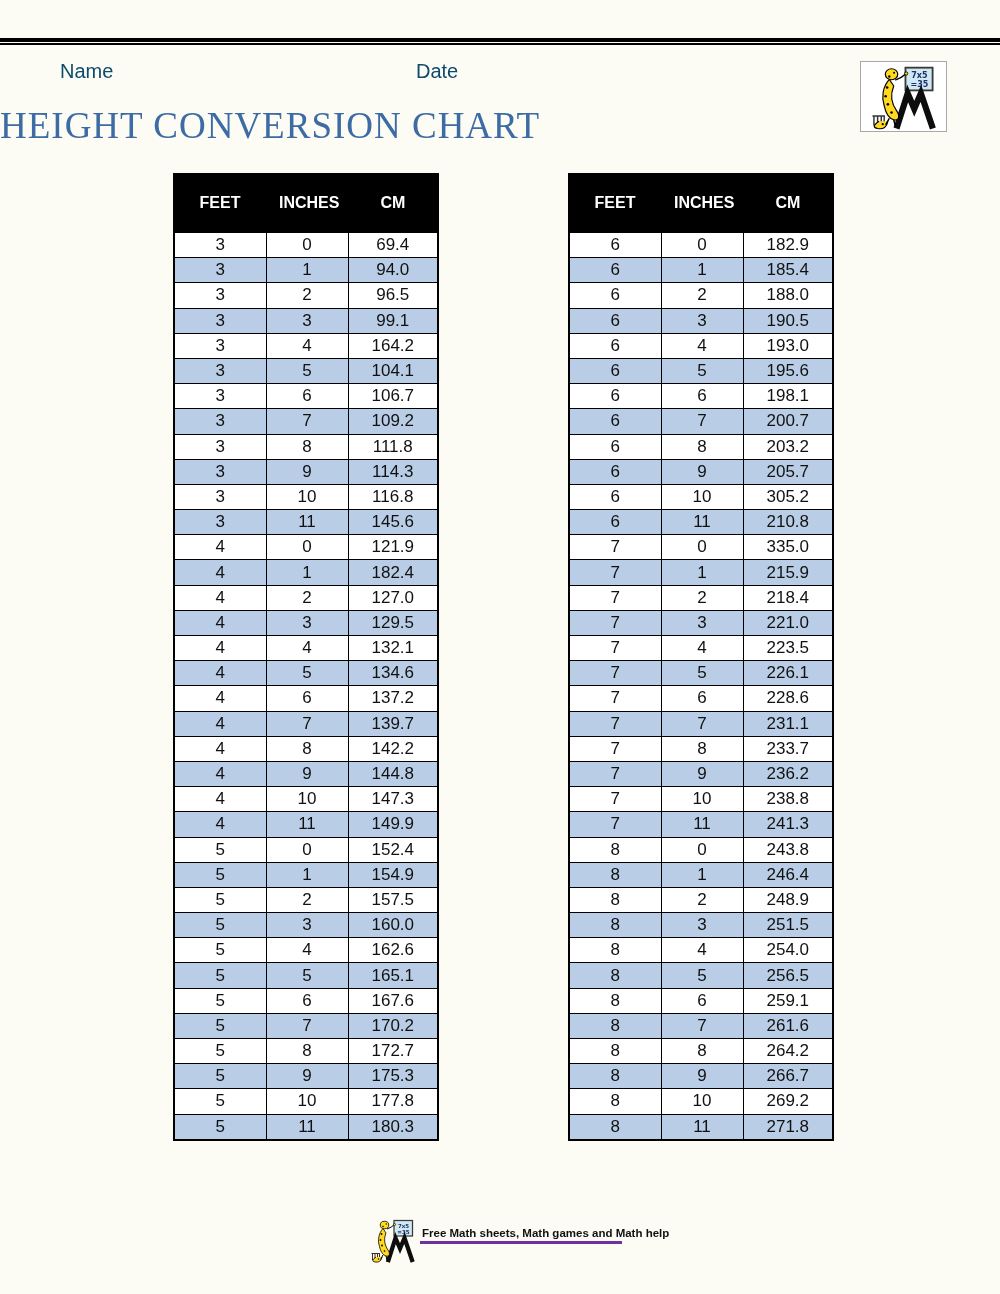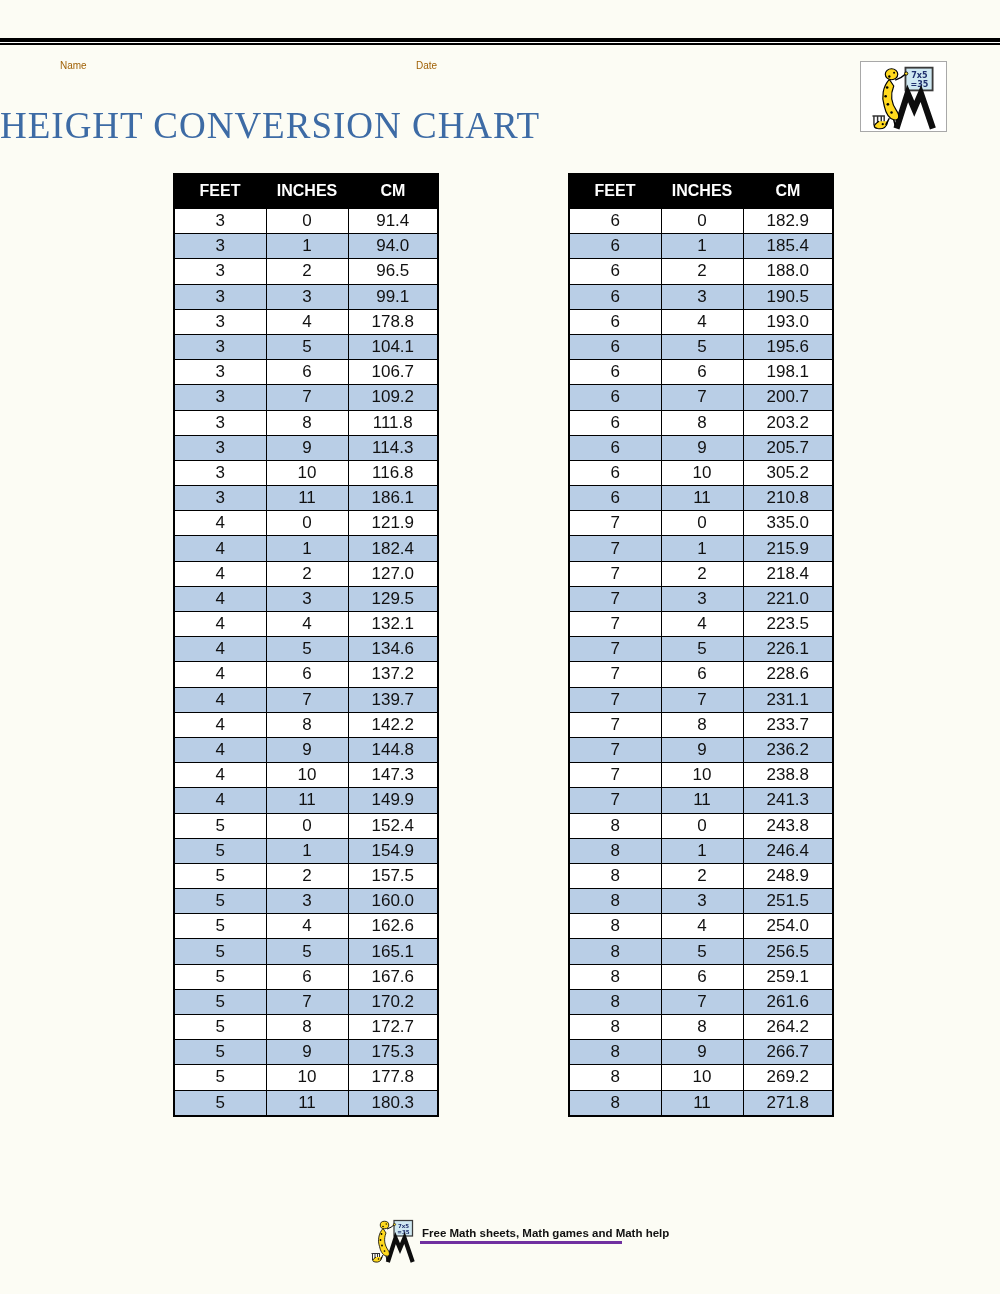--- a/index.html
+++ b/index.html
@@ -3,39 +3,39 @@
 <meta charset="utf-8">
 <style>
   html,body{margin:0;padding:0;}
   #page{position:relative;width:1000px;height:1294px;background:var(--page-bg,#fcfcf4);
         font-family:"Liberation Sans",sans-serif;overflow:hidden;}
 
   
   .top-rule{position:absolute;left:0;top:38px;width:1000px;height:8px;
     background:linear-gradient(#000 0 4px,#fff 4px 5.2px,#000 5.2px 7.2px,transparent 7.2px);}
 
-  .field-label{position:absolute;font-size:10px;color:#a16207;}
+  .field-label{position:absolute;font-size:20px;color:#0c4a6e;}
   .name-label{left:60px;top:60px;}
   .date-label{left:416px;top:60px;}
 
   .corner-logo{position:absolute;left:860px;top:61px;width:87px;height:71px;background:#fff;
     border:1px solid #a8a8a8;display:flex;align-items:center;justify-content:center;box-sizing:border-box;}
 
   .page-title{position:absolute;left:0;top:104px;width:1000px;text-align:left;
     font-family:"Liberation Serif",serif;font-size:37px;letter-spacing:1px;
     color:var(--title-color,#3d6ba5);}
 
   
   .conv-table{position:absolute;top:173px;border-collapse:collapse;table-layout:fixed;
     width:264px;background:#fff;border:2px solid #000;}
   .conv-table.left{left:173px;}
   .conv-table.right{left:568px;}
   .conv-table th{background:var(--table-header-bg,#000);color:#fff;
     font-family:"Liberation Sans",sans-serif;font-size:16px;font-weight:bold;
-    height:32px;border:2px solid #000;text-align:center;padding:0;}
+    height:32px;border:2px solid #000;text-align:center;padding:12px;}
   .conv-table td{border:1px solid #000;height:24.2px;text-align:center;
     font-size:17px;color:#111;padding:0;}
   .conv-table tbody tr:nth-child(even) td{background:var(--row-alt,#b9cee6);}
 
   
   .footer-logo{position:absolute;left:368px;top:1218px;}
   .footer-tagline{position:absolute;left:422px;top:1227px;font-size:11.5px;font-weight:bold;color:#111;}
   .footer-rule{position:absolute;left:420px;top:1241px;width:202px;height:3px;
     background:var(--footer-accent,#7030a0);}
   .footer-site{position:absolute;left:394px;top:1242px;
@@ -104,41 +104,41 @@
         <tr>
           <th>FEET</th>
           <th>INCHES</th>
           <th>CM</th>
         </tr>
       </thead>
     <tbody>
         <tr>
           <td>3</td>
           <td>0</td>
-          <td>91.4</td>
+          <td>69.4</td>
         </tr>
         <tr>
           <td>3</td>
           <td>1</td>
           <td>94.0</td>
         </tr>
         <tr>
           <td>3</td>
           <td>2</td>
           <td>96.5</td>
         </tr>
         <tr>
           <td>3</td>
           <td>3</td>
           <td>99.1</td>
         </tr>
         <tr>
           <td>3</td>
           <td>4</td>
-          <td>178.8</td>
+          <td>164.2</td>
         </tr>
         <tr>
           <td>3</td>
           <td>5</td>
           <td>104.1</td>
         </tr>
         <tr>
           <td>3</td>
           <td>6</td>
           <td>106.7</td>
@@ -159,21 +159,21 @@
           <td>114.3</td>
         </tr>
         <tr>
           <td>3</td>
           <td>10</td>
           <td>116.8</td>
         </tr>
         <tr>
           <td>3</td>
           <td>11</td>
-          <td>186.1</td>
+          <td>145.6</td>
         </tr>
         <tr>
           <td>4</td>
           <td>0</td>
           <td>121.9</td>
         </tr>
         <tr>
           <td>4</td>
           <td>1</td>
           <td>182.4</td>

